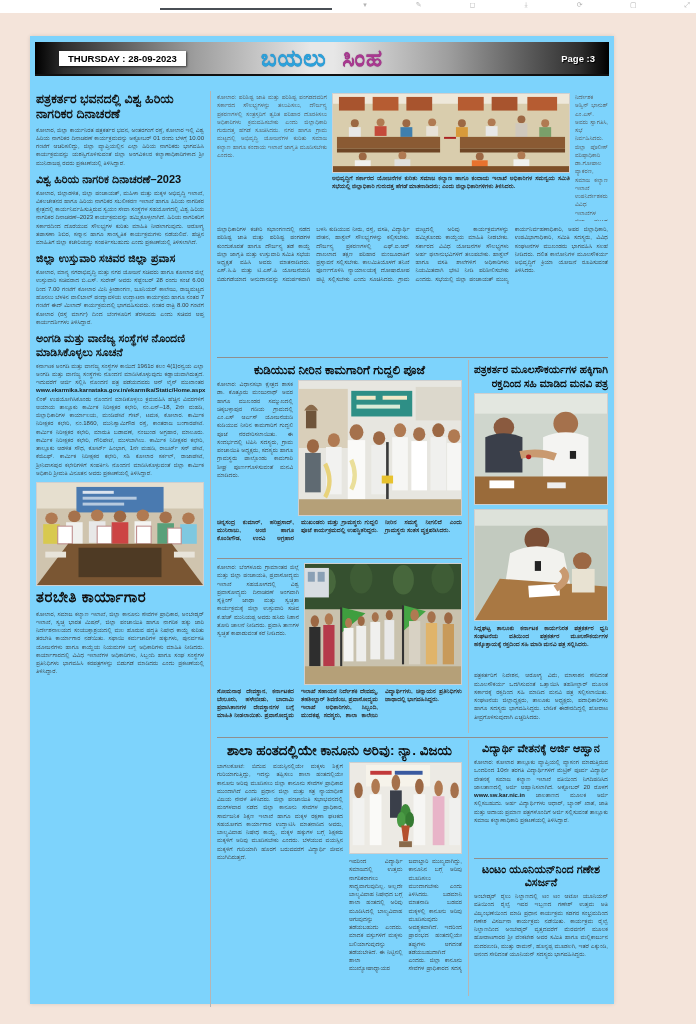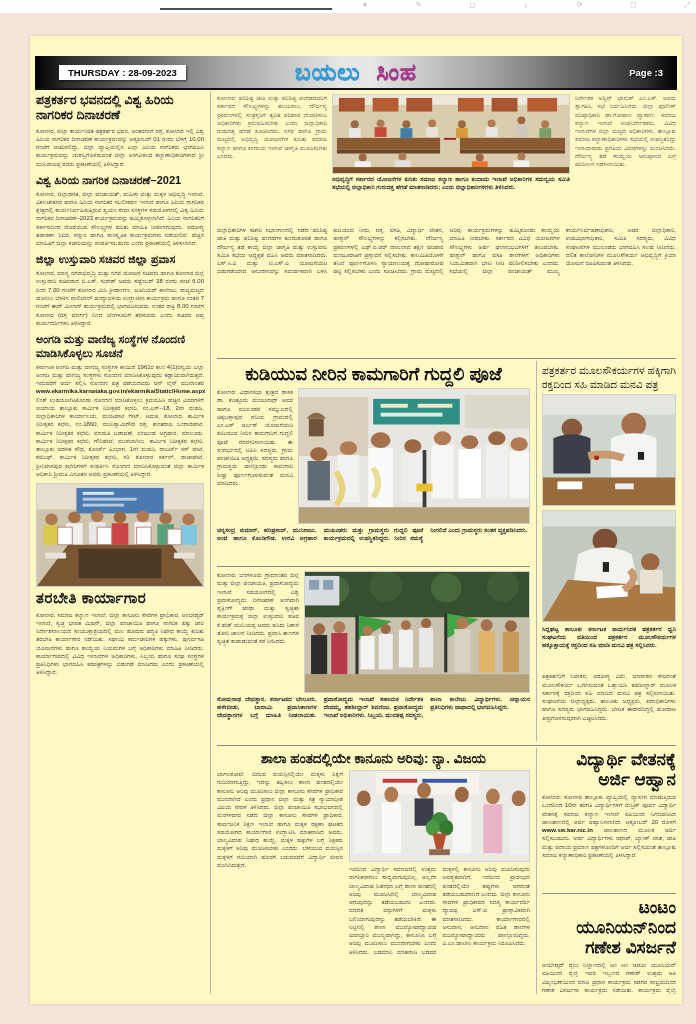--- a/index.html
+++ b/index.html
@@ -4,36 +4,36 @@
 <style>
   *{margin:0;padding:0;box-sizing:border-box}
   html,body{width:696px;height:1024px}
   body{background:#f4e4da;font-family:"Liberation Sans","DejaVu Sans",sans-serif;position:relative;overflow:hidden}
   
   .toolbar{position:absolute;top:0;left:0;right:0;height:13px;background:#fff;display:flex;align-items:flex-start;color:#b3b3b3;font-size:7px;line-height:10px}
   .tab-underline{position:absolute;top:8px;left:160px;width:172px;height:2px;background:#4a4f55}
   .tb-glyphs{position:absolute;top:0;left:360px;right:4px;display:flex;justify-content:space-between}
   .tb-glyphs span{width:10px;text-align:center}
   
-  .page{position:absolute;left:30px;top:36px;width:652px;height:968px;background:#fef9c3;padding:20px 5px 0 5px;box-shadow:0 0 4px rgba(0,0,0,.12)}
+  .page{position:absolute;left:30px;top:36px;width:584px;height:968px;background:#7dd3fc;padding:6px 5px 0 5px;box-shadow:0 0 4px rgba(0,0,0,.12)}
   .masthead{height:34px;background:linear-gradient(90deg,#000 0%,#2e2e2e 5%,#9e9e9e 28%,#e7e7e7 48%,#e7e7e7 52%,#9e9e9e 72%,#2e2e2e 95%,#000 100%);display:flex;align-items:center;position:relative;border-bottom:2px solid #111}
   .date-box{background:#fff;color:#000;font-weight:bold;font-size:9.5px;padding:2px 9px;margin-left:24px;box-shadow:1px 1px 2px rgba(0,0,0,.6)}
   .mast-title{position:absolute;left:50%;transform:translateX(-50%);font-size:23px;font-weight:bold;letter-spacing:1px;white-space:nowrap}
   .t-blue{color:#2ba2dc;text-shadow:0 0 1px #15639c}
   .t-mag{color:#a93890;text-shadow:0 0 1px #6e1f5e;margin-left:16px}
   .page-num{margin-left:auto;color:#fff;font-weight:bold;font-size:9.5px;margin-right:14px;text-shadow:1px 1px 1px #000}
-  .content{display:grid;grid-template-columns:176px 1fr;column-gap:6px;margin-top:2px;height:calc(100% - 46px);overflow:hidden}
+  .content{display:grid;grid-template-columns:176px 1fr;column-gap:6px;margin-top:15px;height:calc(100% - 46px);overflow:hidden}
   .leftcol{border-right:1px solid #b5b5b5;padding:1px 6px 0 1px;overflow:hidden}
   .main{overflow:hidden;padding-right:1px}
   
   .h-left{font-size:12.5px;font-weight:bold;line-height:1.22;color:#111;margin-bottom:3px}
   .h-sub{font-size:9.5px;font-weight:bold;line-height:1.25;color:#111;margin:6px 0 2px 0}
   .h-big{font-size:14.5px;font-weight:bold;line-height:1.32;color:#0d0d0d;text-align:center;margin:1px 0 4px 0}
-  .h-sec{font-size:18px;font-weight:bold;color:#0d0d0d;text-align:center;margin:3px 0}
-  .h-sec2{font-size:10.5px;font-weight:normal;color:#0d0d0d;text-align:left;line-height:1.3;margin:3px 0}
+  .h-sec{font-size:12px;font-weight:bold;color:#0d0d0d;text-align:center;margin:3px 0}
+  .h-sec2{font-size:10.5px;font-weight:bold;color:#0d0d0d;text-align:right;line-height:1.3;margin:3px 0}
   .body-sm{font-size:6px;line-height:1.38;text-align:justify;color:#3c3c3c}
   .body-sm2{font-size:6px;line-height:1.38;text-align:justify;color:#555}
   .caption{font-size:6px;line-height:1.35;text-align:justify;color:#2e2e2e;font-weight:bold}
   .cap-cols{column-count:3;column-gap:7px;margin-top:2px}
   .link-b{font-weight:bold;color:#1c1c1c}
   .photo{width:100%;overflow:hidden;background:#ddd;border:1px solid #cfcfcf}
   .photo svg{display:block;width:100%;height:100%}
   .rule{border:0;border-top:1px solid #8f8f8f;margin:4px 0}
   
   .lead-cols{display:grid;grid-template-columns:110px 238px 1fr;column-gap:5px;margin-top:2px}
@@ -43,21 +43,21 @@
   .memo{border-left:1px solid #b5b5b5;padding-left:5px}
   .figrow{display:grid;grid-template-columns:76px 1fr;column-gap:5px}
   .figrow2{display:grid;grid-template-columns:82px 1fr;column-gap:5px}
   .water-cap{height:36px;overflow:hidden}
   .tour-cap{height:46px;overflow:hidden}
   
   .band3{display:grid;grid-template-columns:1fr 140px;column-gap:6px;border-top:1px solid #8f8f8f;margin-top:4px;padding-top:2px}
   .law-grid{display:grid;grid-template-columns:126px 1fr;column-gap:6px;margin-top:2px}
   .law-cols{column-count:2;column-gap:6px;height:118px;overflow:hidden;margin-top:3px}
   .rb{border-left:1px solid #b5b5b5;padding-left:5px}
-  .h-rb{font-size:17px;font-weight:bold;text-align:right;color:#0d0d0d;margin:2px 0 3px 0}
+  .h-rb{font-size:11px;font-weight:bold;text-align:center;color:#0d0d0d;margin:2px 0 3px 0}
   .leftphoto{height:104px;margin:5px 0 2px 0}
   .clamp{overflow:hidden}
 </style>
 </head>
 <body>
 
 <div class="toolbar">
   <div class="tab-underline"></div>
   <div class="tb-glyphs">
     <span>▾</span>
@@ -79,21 +79,21 @@
     </div>
     <div class="page-num">Page :3</div>
   </div>
 
   <div class="content">
 
     <div class="leftcol">
       <div class="h-left">ಪತ್ರಕರ್ತರ ಭವನದಲ್ಲಿ ವಿಶ್ವ ಹಿರಿಯ ನಾಗರಿಕರ ದಿನಾಚರಣೆ</div>
       <p class="body-sm">ಕೋಲಾರ, ಜಿಲ್ಲಾ ಕಾರ್ಯನಿರತ ಪತ್ರಕರ್ತರ ಭವನ, ಅಂತರಗಂಗೆ ರಸ್ತೆ, ಕೋಲಾರ ಇಲ್ಲಿ ವಿಶ್ವ ಹಿರಿಯ ನಾಗರಿಕರ ದಿನಾಚರಣೆ ಕಾರ್ಯಕ್ರಮವನ್ನು ಅಕ್ಟೋಬರ್ 01 ರಂದು ಬೆಳಗ್ಗೆ 10.00 ಗಂಟೆಗೆ ಆಚರಿಸಲಿದ್ದು, ಜಿಲ್ಲಾ ವ್ಯಾಪ್ತಿಯಲ್ಲಿನ ಎಲ್ಲಾ ಹಿರಿಯ ನಾಗರಿಕರು ಭಾಗವಹಿಸಿ ಕಾರ್ಯಕ್ರಮವನ್ನು ಯಶಸ್ವಿಗೊಳಿಸುವಂತೆ ಜಿಲ್ಲಾ ಅಂಗವಿಕಲರ ಕಲ್ಯಾಣಾಧಿಕಾರಿಗಳಾದ ಶ್ರೀ ಮುನಿರಾಜಪ್ಪ ರವರು ಪ್ರಕಟಣೆಯಲ್ಲಿ ತಿಳಿಸಿದ್ದಾರೆ.</p>
 
-      <div class="h-sub" style="font-size:11px">ವಿಶ್ವ ಹಿರಿಯ ನಾಗರಿಕ ದಿನಾಚರಣೆ–2021</div>
+      <div class="h-sub" style="font-size:11px">ವಿಶ್ವ ಹಿರಿಯ ನಾಗರಿಕ ದಿನಾಚರಣೆ–2023</div>
       <p class="body-sm">ಕೋಲಾರ, ಜಿಲ್ಲಾಡಳಿತ, ಜಿಲ್ಲಾ ಪಂಚಾಯತ್, ಮಹಿಳಾ ಮತ್ತು ಮಕ್ಕಳ ಅಭಿವೃದ್ಧಿ ಇಲಾಖೆ, ವಿಕಲಚೇತನರ ಹಾಗೂ ಹಿರಿಯ ನಾಗರಿಕರ ಸಬಲೀಕರಣ ಇಲಾಖೆ ಹಾಗೂ ಹಿರಿಯ ನಾಗರಿಕರ ಕ್ಷೇತ್ರದಲ್ಲಿ ಕಾರ್ಯನಿರ್ವಹಿಸುತ್ತಿರುವ ಸ್ವಯಂ ಸೇವಾ ಸಂಸ್ಥೆಗಳ ಸಹಯೋಗದಲ್ಲಿ ವಿಶ್ವ ಹಿರಿಯ ನಾಗರಿಕರ ದಿನಾಚರಣೆ–2023 ಕಾರ್ಯಕ್ರಮವನ್ನು ಹಮ್ಮಿಕೊಳ್ಳಲಾಗಿದೆ. ಹಿರಿಯ ನಾಗರಿಕರಿಗೆ ಸರ್ಕಾರದಿಂದ ದೊರೆಯುವ ಸೌಲಭ್ಯಗಳ ಕುರಿತು ಮಾಹಿತಿ ನೀಡಲಾಗುವುದು. ಆರೋಗ್ಯ ತಪಾಸಣಾ ಶಿಬಿರ, ಸನ್ಮಾನ ಹಾಗೂ ಸಾಂಸ್ಕೃತಿಕ ಕಾರ್ಯಕ್ರಮಗಳು ನಡೆಯಲಿವೆ. ಹೆಚ್ಚಿನ ಮಾಹಿತಿಗೆ ಜಿಲ್ಲಾ ಕಚೇರಿಯನ್ನು ಸಂಪರ್ಕಿಸಬಹುದು ಎಂದು ಪ್ರಕಟಣೆಯಲ್ಲಿ ತಿಳಿಸಲಾಗಿದೆ.</p>
 
       <div class="h-sub" style="font-size:11px">ಜಿಲ್ಲಾ ಉಸ್ತುವಾರಿ ಸಚಿವರ ಜಿಲ್ಲಾ ಪ್ರವಾಸ</div>
       <p class="body-sm">ಕೋಲಾರ, ಮಾನ್ಯ ನಗರಾಭಿವೃದ್ಧಿ ಮತ್ತು ನಗರ ಯೋಜನೆ ಸಚಿವರು ಹಾಗೂ ಕೋಲಾರ ಜಿಲ್ಲೆ ಉಸ್ತುವಾರಿ ಸಚಿವರಾದ ಬಿ.ಎಸ್. ಸುರೇಶ್ ಅವರು ಸೆಪ್ಟೆಂಬರ್ 28 ರಂದು ಸಂಜೆ 6.00 ರಿಂದ 7.00 ಗಂಟೆಗೆ ಕೋಲಾರ ಮಿನಿ ಕ್ರೀಡಾಂಗಣ, ಜೂನಿಯರ್ ಕಾಲೇಜು, ರಾಜ್ಯಮಟ್ಟದ ಹೊನಲು ಬೆಳಕಿನ ವಾಲಿಬಾಲ್ ಪಂದ್ಯಾವಳಿಯ ಉದ್ಘಾಟನಾ ಕಾರ್ಯಕ್ರಮ ಹಾಗೂ ನಂತರ 7 ಗಂಟೆಗೆ ಈದ್ ಮಿಲಾದ್ ಕಾರ್ಯಕ್ರಮದಲ್ಲಿ ಭಾಗವಹಿಸುವರು. ನಂತರ ರಾತ್ರಿ 8.00 ಗಂಟೆಗೆ ಕೋಲಾರ (ರಸ್ತೆ ಮಾರ್ಗ) ದಿಂದ ಬೆಂಗಳೂರಿಗೆ ತೆರಳುವರು ಎಂದು ಸಚಿವರ ಆಪ್ತ ಕಾರ್ಯದರ್ಶಿಗಳು ತಿಳಿಸಿದ್ದಾರೆ.</p>
 
       <div class="h-sub" style="font-size:11px">ಅಂಗಡಿ ಮತ್ತು ವಾಣಿಜ್ಯ ಸಂಸ್ಥೆಗಳ ನೊಂದಣಿ ಮಾಡಿಸಿಕೊಳ್ಳಲು ಸೂಚನೆ</div>
       <p class="body-sm">
         <span>ಕರ್ನಾಟಕ ಅಂಗಡಿ ಮತ್ತು ವಾಣಿಜ್ಯ ಸಂಸ್ಥೆಗಳ ಕಾಯಿದೆ 1961ರ ಕಲಂ 4(1)ರನ್ವಯ ಎಲ್ಲಾ ಅಂಗಡಿ ಮತ್ತು ವಾಣಿಜ್ಯ ಸಂಸ್ಥೆಗಳು ನೊಂದಣಿ ಮಾಡಿಸಿಕೊಳ್ಳುವುದು ಕಡ್ಡಾಯವಾಗಿರುತ್ತದೆ. ಇದುವರೆಗೆ ಆರ್ಜಿ ಸಲ್ಲಿಸಿ ನೊಂದಣಿ ಪತ್ರ ಪಡೆಯದವರು ಆನ್ ಲೈನ್ ಮುಖಾಂತರ</span>
         <span class="link-b">www.ekarmika.karnataka.gov.in/ekarmika/Static/Home.aspx</span>
         <span>ಲಿಂಕ್ ಉಪಯೋಗಿಸಿಕೊಂಡು ನೊಂದಣಿ ಮಾಡಿಕೊಳ್ಳಲು ಕ್ರಮವಹಿಸಿ ಹೆಚ್ಚಿನ ವಿವರಗಳಿಗೆ ಆಯಾಯ ತಾಲ್ಲೂಕು ಕಾರ್ಮಿಕ ನಿರೀಕ್ಷಕರ ಕಛೇರಿ, ನಂ.ಎನ್–18, 2ನೇ ಮಹಡಿ, ಜಿಲ್ಲಾಧಿಕಾರಿಗಳ ಕಾರ್ಯಾಲಯ, ಮಂಡಿಪೇಟೆ ಗೇಟ್, ಟಮಕ, ಕೋಲಾರ. ಕಾರ್ಮಿಕ ನಿರೀಕ್ಷಕರ ಕಛೇರಿ, ನಂ.1860, ಮುನಿಸ್ವಾಮಿಗೌಡ ರಸ್ತೆ, ಕಾಂತರಾಜ ಬಂಗಾರಪೇಟೆ. ಕಾರ್ಮಿಕ ನಿರೀಕ್ಷಕರ ಕಛೇರಿ, ಮಾರುತಿ ಬಡಾವಣೆ, ನಂಜುಂಡ ಅಗ್ರಹಾರ, ಮಾಲೂರು. ಕಾರ್ಮಿಕ ನಿರೀಕ್ಷಕರ ಕಛೇರಿ, ಗೌರಿಪೇಟೆ, ಮುಳಬಾಗಿಲು. ಕಾರ್ಮಿಕ ನಿರೀಕ್ಷಕರ ಕಛೇರಿ, ತಾಲ್ಲೂಕು ಆಡಳಿತ ಸೌಧ, ಕೋರ್ಟ್ ಹಿಂಭಾಗ, 1ನೇ ಮಹಡಿ, ರಾಬರ್ಟ್ ಸನ್ ಪೇಟೆ, ಕೆಜಿಎಫ್. ಕಾರ್ಮಿಕ ನಿರೀಕ್ಷಕರ ಕಛೇರಿ, ಸಶಿ ಕೋಲಾರ ಸರ್ಕಲ್, ರಾಜಾಪೇಟೆ, ಶ್ರೀನಿವಾಸಪುರ ಕಛೇರಿಗಳಿಗೆ ಸಂಪರ್ಕಿಸಿ ನೊಂದಣಿ ಮಾಡಿಸಿಕೊಳ್ಳುವಂತೆ ಜಿಲ್ಲಾ ಕಾರ್ಮಿಕ ಅಧಿಕಾರಿ ಶ್ರೀಮತಿ ವಿನೂತನ ಅವರು ಪ್ರಕಟಣೆಯಲ್ಲಿ ತಿಳಿಸಿದ್ದಾರೆ.</span>

